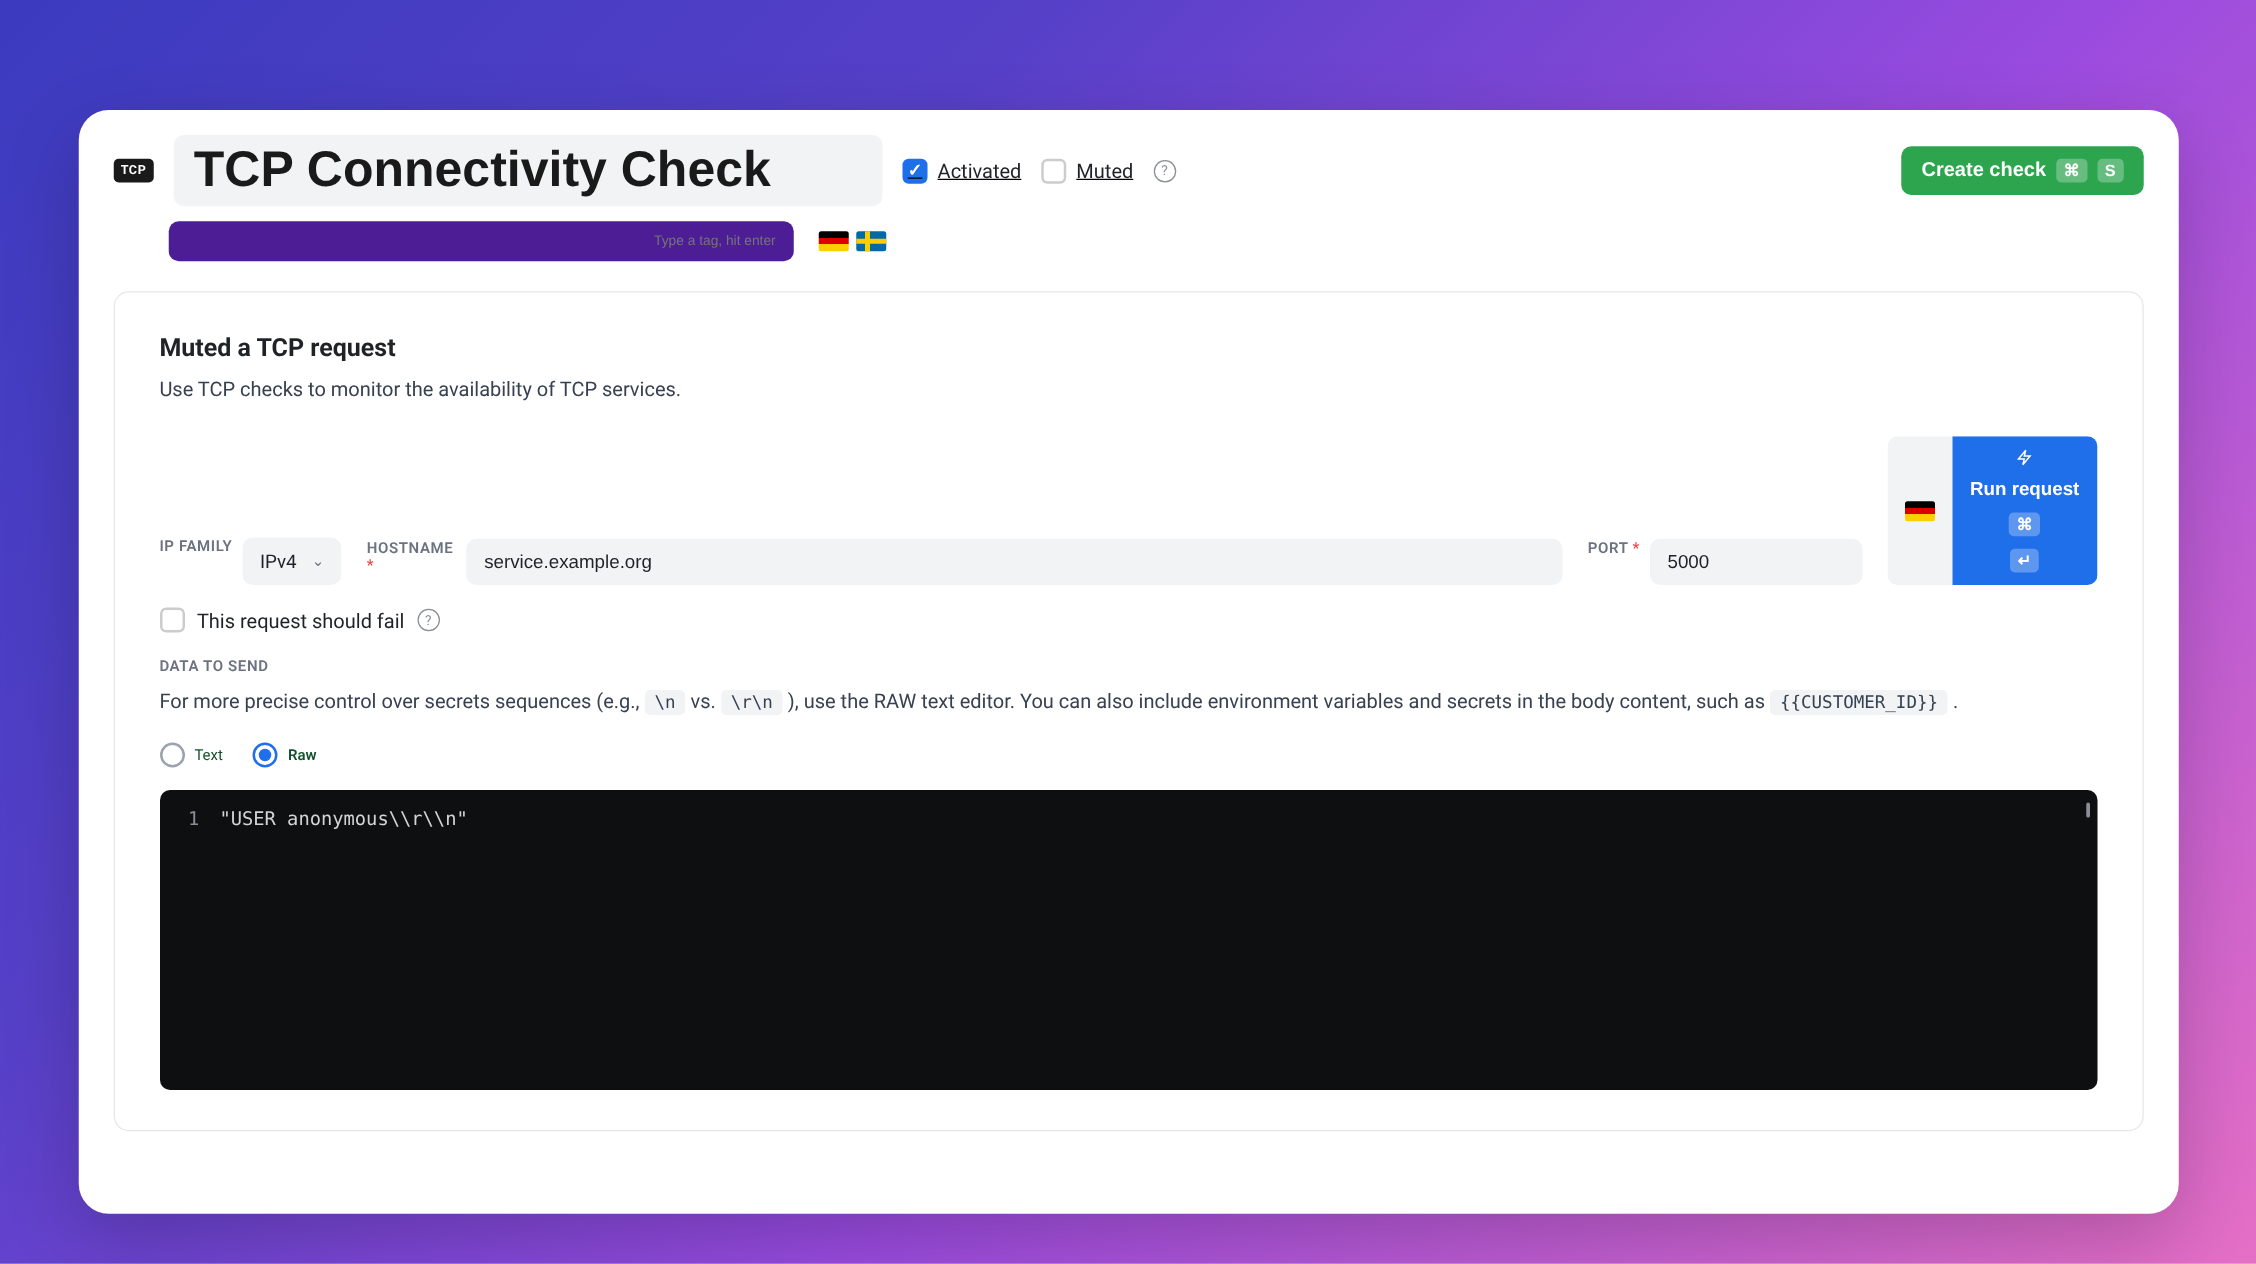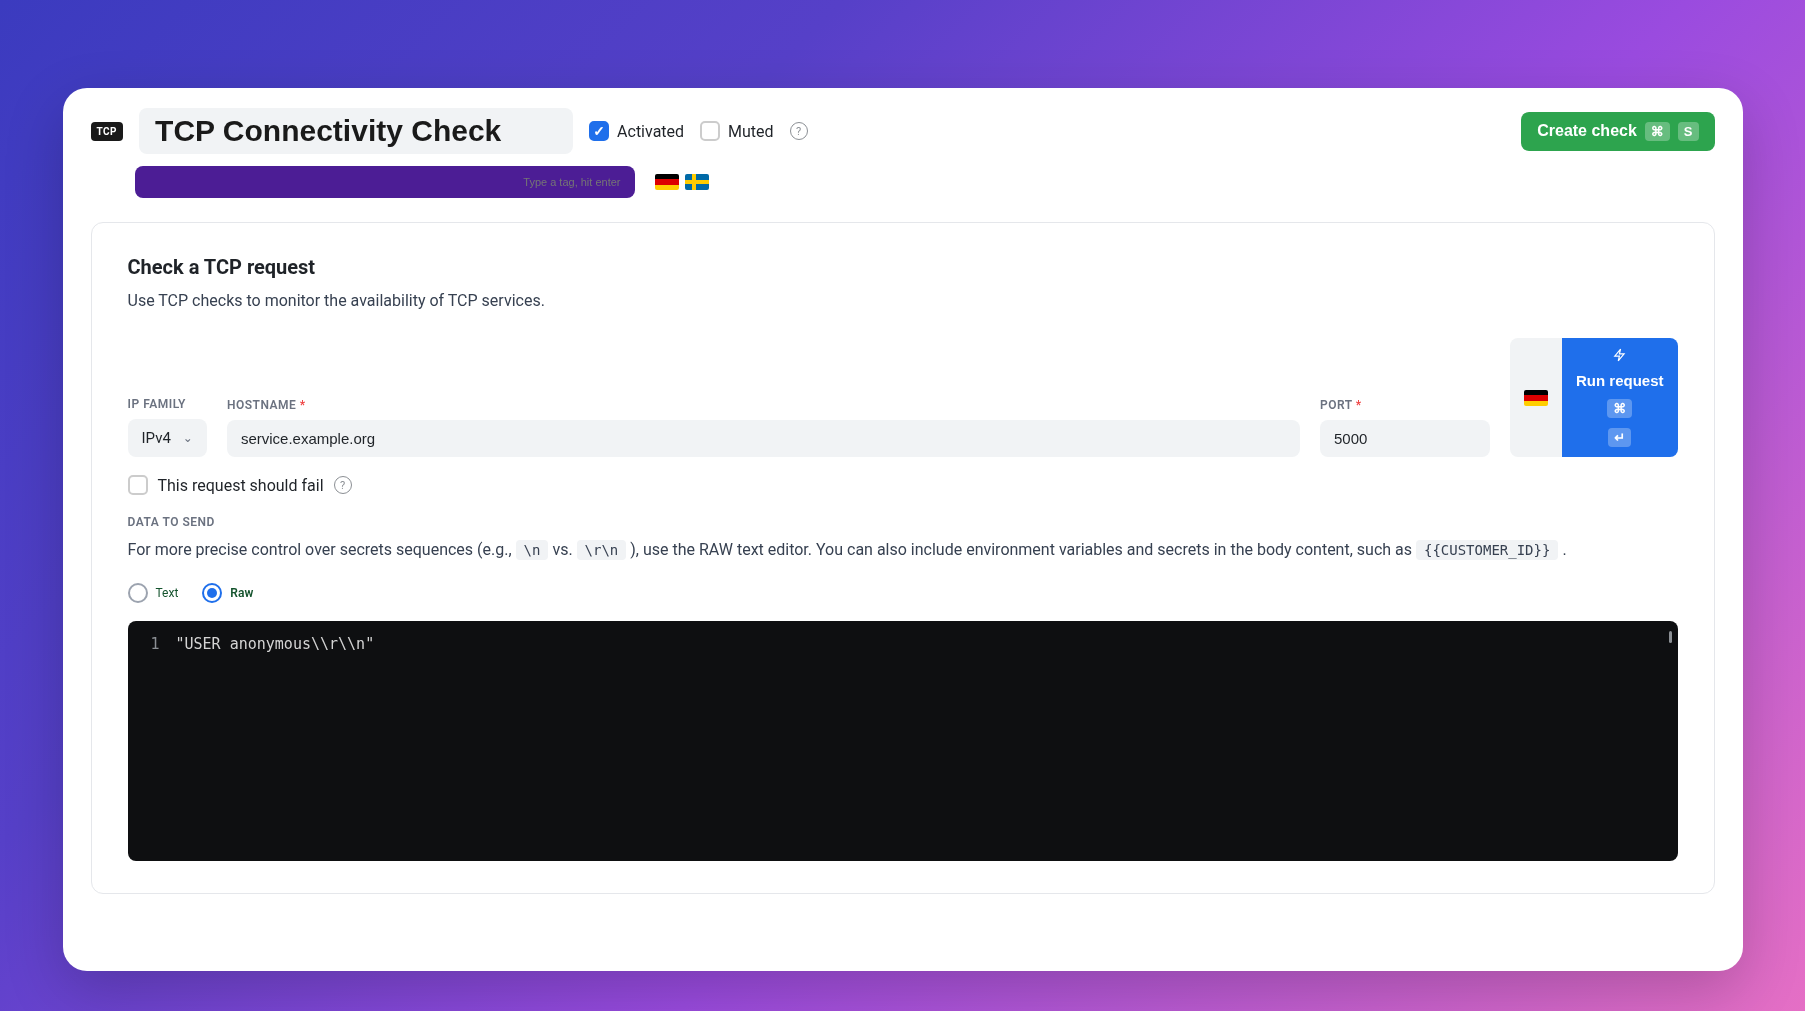--- a/index.html
+++ b/index.html
@@ -28,33 +28,34 @@
     .tcp-badge {
       background: #1a1a1a;
       color: #fff;
       font-size: 10px;
       font-weight: 700;
       padding: 4px 6px;
       border-radius: 4px;
       letter-spacing: 0.5px;
     }
     .title-input {
-      font-size: 30px;
+      font-size: 40px;
       font-weight: 700;
       padding: 6px 16px;
       background: #f1f3f5;
       border-radius: 8px;
       border: none;
       color: #1a1a1a;
       width: auto;
     }
     .checkbox-group {
       display: flex;
       align-items: center;
       gap: 8px;
+      text-decoration: underline;
     }
     .checkbox {
       width: 20px;
       height: 20px;
       border-radius: 5px;
       border: 2px solid #ccc;
       display: flex;
       align-items: center;
       justify-content: center;
       cursor: pointer;
@@ -169,21 +170,21 @@
     .panel-desc {
       font-size: 16px;
       color: #374151;
       margin-bottom: 28px;
     }
     .form-row {
       display: flex;
       align-items: flex-end;
       gap: 20px;
     }
-    .form-group { display: flex; flex-direction: column; gap: 8px; }
+    .form-group { display: flex; gap: 8px; }
     .form-label {
       font-size: 12px;
       font-weight: 600;
       color: #6b7280;
       letter-spacing: 0.5px;
     }
     .req { color: #ef4444; }
     .select, .text-input {
       background: #f1f3f5;
       border: none;
@@ -350,21 +351,21 @@
 
   <div class="sub-row">
     <input class="tag-input" placeholder="Type a tag, hit enter" style="">
     <div class="flags">
       <span class="flag flag-de"></span>
       <span class="flag flag-se"></span>
     </div>
   </div>
 
   <div class="panel">
-    <h2 class="panel-title">Check a TCP request</h2>
+    <h2 class="panel-title">Muted a TCP request</h2>
     <p class="panel-desc">Use TCP checks to monitor the availability of TCP services.</p>
 
     <div class="form-row">
       <div class="form-group">
         <label class="form-label">IP FAMILY</label>
         <div class="select">
           <span>IPv4</span>
           <span class="chevron">⌄</span>
         </div>
       </div>

